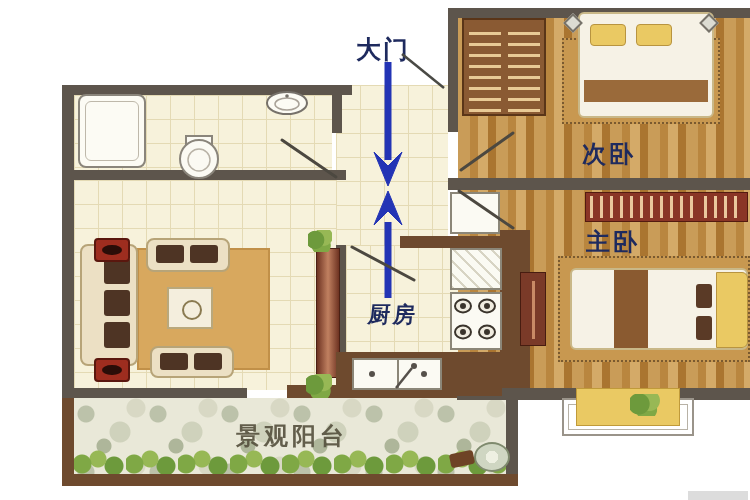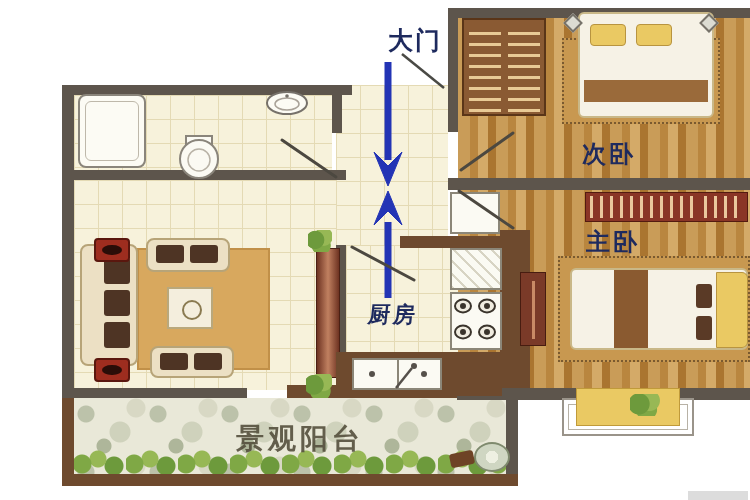--- a/index.html
+++ b/index.html
@@ -38,30 +38,30 @@
   .diamond{position:absolute;z-index:4;width:14px;height:14px;background:#dcdcd2;border:2px solid #77736a;
     transform:rotate(45deg);box-sizing:border-box;}
   
   .room-label{position:absolute;z-index:6;font-weight:bold;color:var(--label_navy);
     letter-spacing:3px;white-space:nowrap;}
   .title-red{position:absolute;z-index:6;font-weight:bold;color:var(--title_red);
     letter-spacing:4px;font-size:31px;text-shadow:1px 1px 0 #f3d8d8,-1px -1px 0 #f3d8d8;white-space:nowrap;}
   .entry-label{position:absolute;z-index:6;font-weight:bold;color:var(--label_navy);
     font-size:25px;letter-spacing:2px;white-space:nowrap;}
   .balcony-label{position:absolute;z-index:6;font-weight:bold;color:var(--balcony_label);
-    font-size:28px;letter-spacing:4px;opacity:.9;white-space:nowrap;}
+    font-size:24px;letter-spacing:4px;opacity:.9;white-space:nowrap;}
   svg.overlay{position:absolute;left:0;top:0;z-index:6;pointer-events:none;}
   .watermark{position:absolute;z-index:7;background:#dcdcdc;}
 </style>
 </head>
 <body>
 
 <div class="stage">
 
-  <div class="entry-label" style="left:356px;top:24px;margin-left:32px;">大门</div>
+  <div class="entry-label" style="left:356px;top:33px;">大门</div>
 
   <div class="floor-grid" style="left:74px;top:95px;width:258px;height:78px;"></div>
   <div class="floor-grid" style="left:336px;top:85px;width:112px;height:163px;"></div>
   <div class="floor-grid" style="left:74px;top:180px;width:262px;height:210px;"></div>
   <div class="floor-grid" style="left:346px;top:245px;width:156px;height:142px;"></div>
   <div class="floor-wood" style="left:458px;top:18px;width:292px;height:160px;"></div>
   <div class="floor-wood" style="left:458px;top:190px;width:292px;height:198px;"></div>
   <div class="floor-stone" style="left:74px;top:398px;width:432px;height:78px;"></div>
 
   <div class="wall" style="left:62px;top:85px;width:290px;height:10px;"></div>

